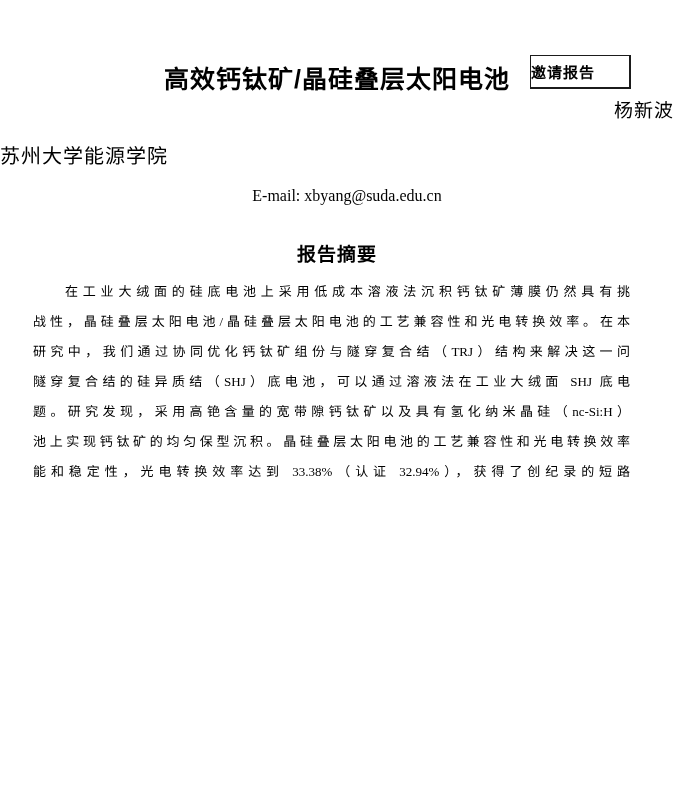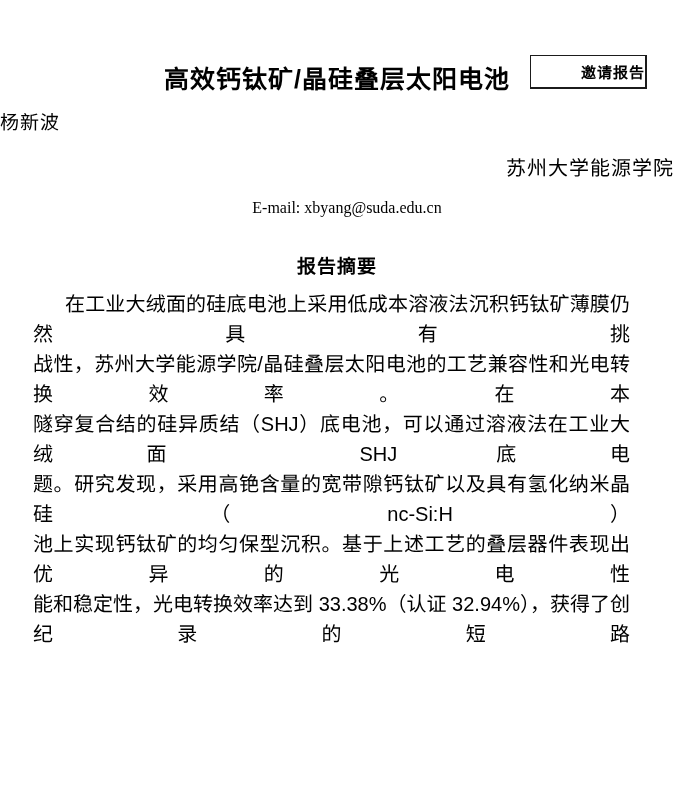--- a/index.html
+++ b/index.html
@@ -19,59 +19,59 @@
     position: relative;
     width: 674px;
     height: 807px;
     background: #ffffff;
   }
   
   .badge-box {
     position: absolute;
     left: 530px;
     top: 55px;
-    width: 117px;
+    width: 101px;
     height: 34px;
     box-sizing: border-box;
     border: 1px solid #1b1b1b;
     border-right-width: 2px;
     border-bottom-width: 2px;
     display: flex;
     align-items: center;
-    justify-content: flex-end;
+    justify-content: flex-start;
     background: #ffffff;
   }
   .badge-box span {
     font-family: "Liberation Sans", "DejaVu Sans", sans-serif;
     font-weight: bold;
     font-size: 15px;
     letter-spacing: 1px;
     white-space: nowrap;
   }
   .title {
     margin: 0;
     padding-top: 60px;
     text-align: center;
     font-family: "Liberation Sans", "DejaVu Sans", sans-serif;
     font-weight: bold;
     font-size: 25px;
     line-height: 38px;
     letter-spacing: 1px;
   }
   .author {
-    margin-top: 14px;
-    text-align: left;
+    margin-top: 2px;
+    text-align: right;
     font-family: "Liberation Sans", "DejaVu Sans", sans-serif;
     font-size: 19px;
     line-height: 22px;
     letter-spacing: 1px;
   }
   .affiliation {
     margin-top: 21px;
-    text-align: right;
+    text-align: left;
     font-family: "Liberation Sans", "DejaVu Sans", sans-serif;
     font-size: 20px;
     line-height: 26px;
     letter-spacing: 1px;
   }
   .email {
     margin-top: 17px;
     text-align: center;
     font-family: "Liberation Serif", "DejaVu Serif", serif;
     font-size: 16px;
@@ -83,22 +83,22 @@
     text-align: center;
     font-family: "Liberation Sans", "DejaVu Sans", sans-serif;
     font-weight: bold;
     font-size: 19px;
     line-height: 26px;
     letter-spacing: 1px;
   }
   .abstract {
     margin: 9px 44px 0 33px;
     width: 597px;
-    font-family: Liberation Sans, sans-serif;
-    font-size: 20px;
+    font-family: Liberation Serif, serif;
+    font-size: 13px;
   }
   .abstract .line {
     line-height: 30px;
     text-align: justify;
     text-align-last: justify;
     white-space: normal;
   }
   .abstract .line.indent {
     text-indent: 32px;
   }
@@ -120,20 +120,21 @@
   <div class="author">杨新波</div>
 
   <div class="affiliation">苏州大学能源学院</div>
 
   <div class="email">E-mail: xbyang@suda.edu.cn</div>
 
   <h2 class="section-heading">报告摘要</h2>
 
   <div class="abstract">
     <div class="line indent">在工业大绒面的硅底电池上采用低成本溶液法沉积钙钛矿薄膜仍然具有挑</div>
-    <div class="line">战性，苏州大学能源学院/晶硅叠层太阳电池的工艺兼容性和光电转换效率。在本</div>
+    <div class="line">战性，晶硅叠层太阳电池/晶硅叠层太阳电池的工艺兼容性和光电转换效率。在本</div>
+    <div class="line">研究中，我们通过协同优化钙钛矿组份与隧穿复合结（TRJ）结构来解决这一问</div>
     <div class="line">隧穿复合结的硅异质结（SHJ）底电池，可以通过溶液法在工业大绒面 SHJ 底电</div>
     <div class="line">题。研究发现，采用高铯含量的宽带隙钙钛矿以及具有氢化纳米晶硅（nc-Si:H）</div>
-    <div class="line">池上实现钙钛矿的均匀保型沉积。基于上述工艺的叠层器件表现出优异的光电性</div>
+    <div class="line">池上实现钙钛矿的均匀保型沉积。晶硅叠层太阳电池的工艺兼容性和光电转换效率</div>
     <div class="line">能和稳定性，光电转换效率达到 33.38%（认证 32.94%），获得了创纪录的短路</div>
   </div>
 
 </div>
 
 </body></html>

